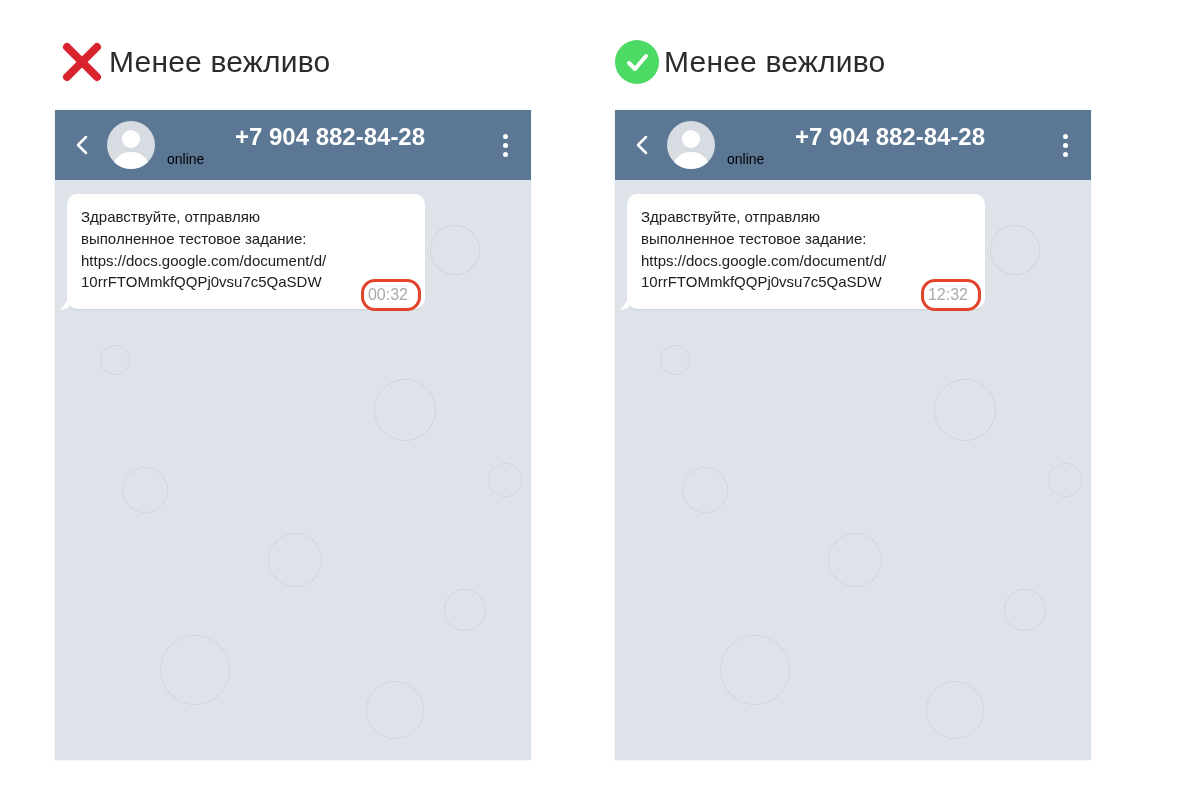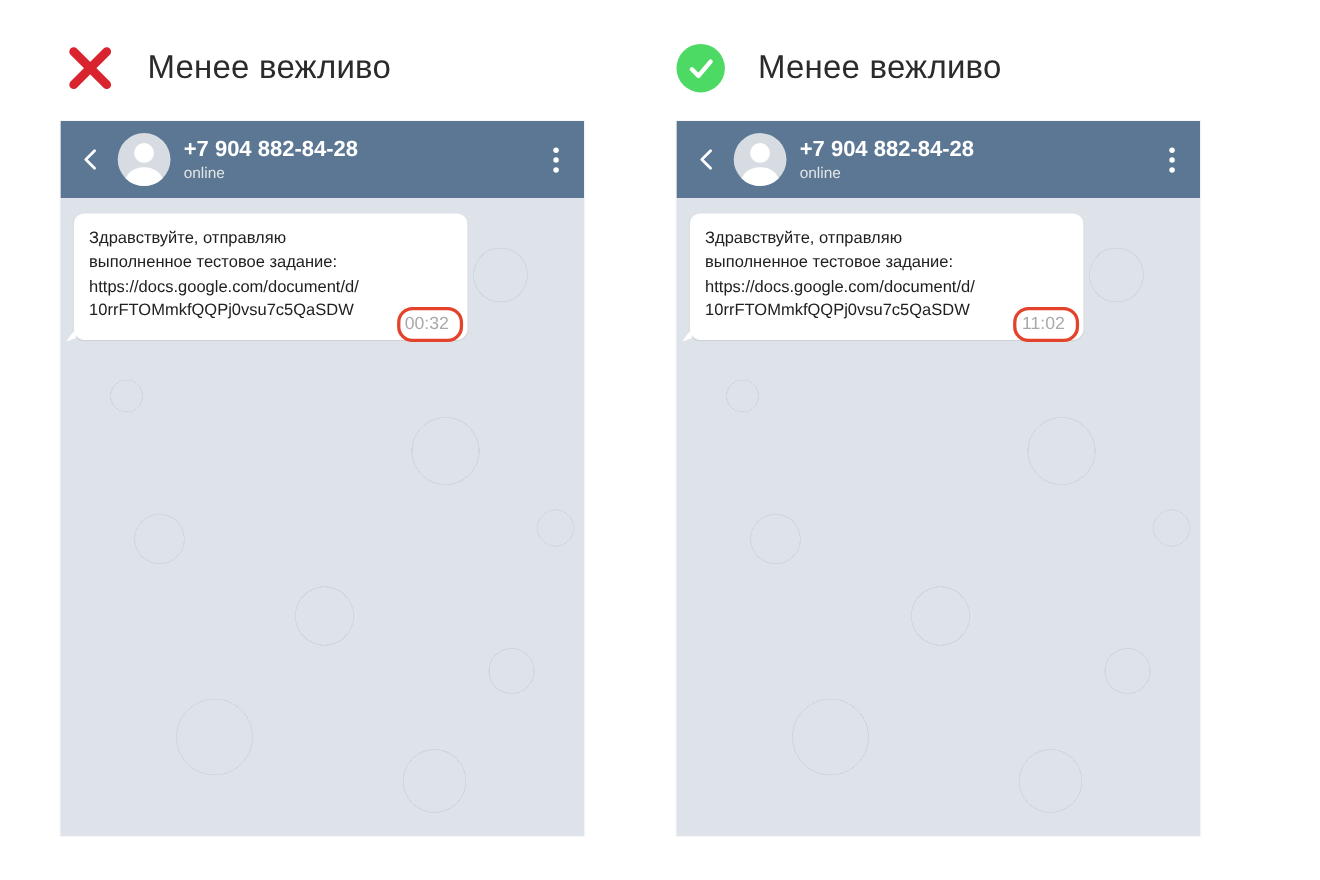--- a/index.html
+++ b/index.html
@@ -1,17 +1,17 @@
 <!DOCTYPE html>
 <html><head>
 <meta charset="utf-8">
 <style>
 html,body{margin:0;padding:0;width:1200px;height:800px;background:#fff;font-family:"Segoe UI",Arial,sans-serif;color:#2b2b2b;}
 .canvas{position:relative;width:1200px;height:800px;}
-.pair{position:absolute;top:40px;display:flex;align-items:center;gap:30px;}
+.pair{position:absolute;top:40px;display:flex;align-items:center;gap:5px;}
 .pair.left{left:60px;}
 .pair.right{left:615px;}
 .icon-wrap{width:44px;height:44px;display:flex;align-items:center;justify-content:center;}
 .icon-check{width:44px;height:44px;border-radius:50%;background:#4cd964;display:flex;align-items:center;justify-content:center;}
 .label{font-size:30px;font-weight:300;letter-spacing:.2px;color:#2b2b2b;}
 
 .phone{position:absolute;top:110px;width:476px;height:650px;background:#dde3e8;overflow:hidden;box-shadow:0 0 0 1px rgba(0,0,0,.03);}
 .phone.left{left:55px;}
 .phone.right{left:615px;}
 
@@ -27,22 +27,22 @@
  radial-gradient(circle at 340px 600px, transparent 28px, #9aa9b5 28px 29px, transparent 29px),
  radial-gradient(circle at 60px 250px, transparent 14px, #9aa9b5 14px 15px, transparent 15px),
  radial-gradient(circle at 450px 370px, transparent 16px, #9aa9b5 16px 17px, transparent 17px);
 background-color:transparent;}
 
 .header{position:relative;z-index:2;height:70px;background:#5b7794;display:flex;align-items:center;padding:0 14px;color:#fff;}
 .back{width:28px;height:28px;display:flex;align-items:center;justify-content:center;margin-right:10px;cursor:pointer;}
 .avatar{width:48px;height:48px;border-radius:50%;background:#d7dce2;display:flex;align-items:center;justify-content:center;margin-right:12px;overflow:hidden;}
 .avatar svg{display:block;}
 .title-block{flex:1;display:flex;flex-direction:column;line-height:1.15;}
-.title{font-size:20px;font-weight:600;}
-.status{font-size:14px;color:#e5e5e5;margin-top:1px;}
+.title{font-size:24px;font-weight:600;text-align:center;}
+.status{font-size:14px;color:#000000;margin-top:1px;}
 .menu{width:24px;height:28px;display:flex;flex-direction:column;justify-content:center;align-items:center;gap:4px;cursor:pointer;}
 .menu span{width:5px;height:5px;background:#fff;border-radius:50%;}
 
 .chat{position:relative;z-index:2;padding:14px 12px;}
 .bubble{position:relative;background:#fff;border-radius:10px;padding:12px 14px 16px 14px;max-width:330px;box-shadow:0 1px 1px rgba(0,0,0,.08);font-size:15px;line-height:1.45;color:#202020;}
 .bubble:before{content:"";position:absolute;left:-7px;bottom:0;width:0;height:0;border:9px solid transparent;border-right-color:#fff;border-bottom:0;border-left:0;transform:skewY(-18deg);}
 .bubble .line{display:block;word-break:break-all;}
 .time{position:absolute;right:12px;bottom:6px;font-size:16px;color:#a9a9a9;padding:0 5px;line-height:16px;}
 .ring{position:absolute;right:4px;bottom:-2px;width:54px;height:26px;border:3px solid #e2432a;border-radius:14px;pointer-events:none;}
 </style>
@@ -130,19 +130,19 @@
           <span></span>
           <span></span>
         </div>
   </div>
   <div class="chat">
     <div class="bubble">
       <span class="line">Здравствуйте, отправляю</span>
       <span class="line">выполненное тестовое задание:</span>
       <span class="line">https://docs.google.com/document/d/</span>
       <span class="line">10rrFTOMmkfQQPj0vsu7c5QaSDW</span>
-      <span class="time">11:02</span>
+      <span class="time">12:32</span>
       <div class="ring"></div>
     </div>
   </div>
 </div>
 
 </div>
 
 </body></html>

